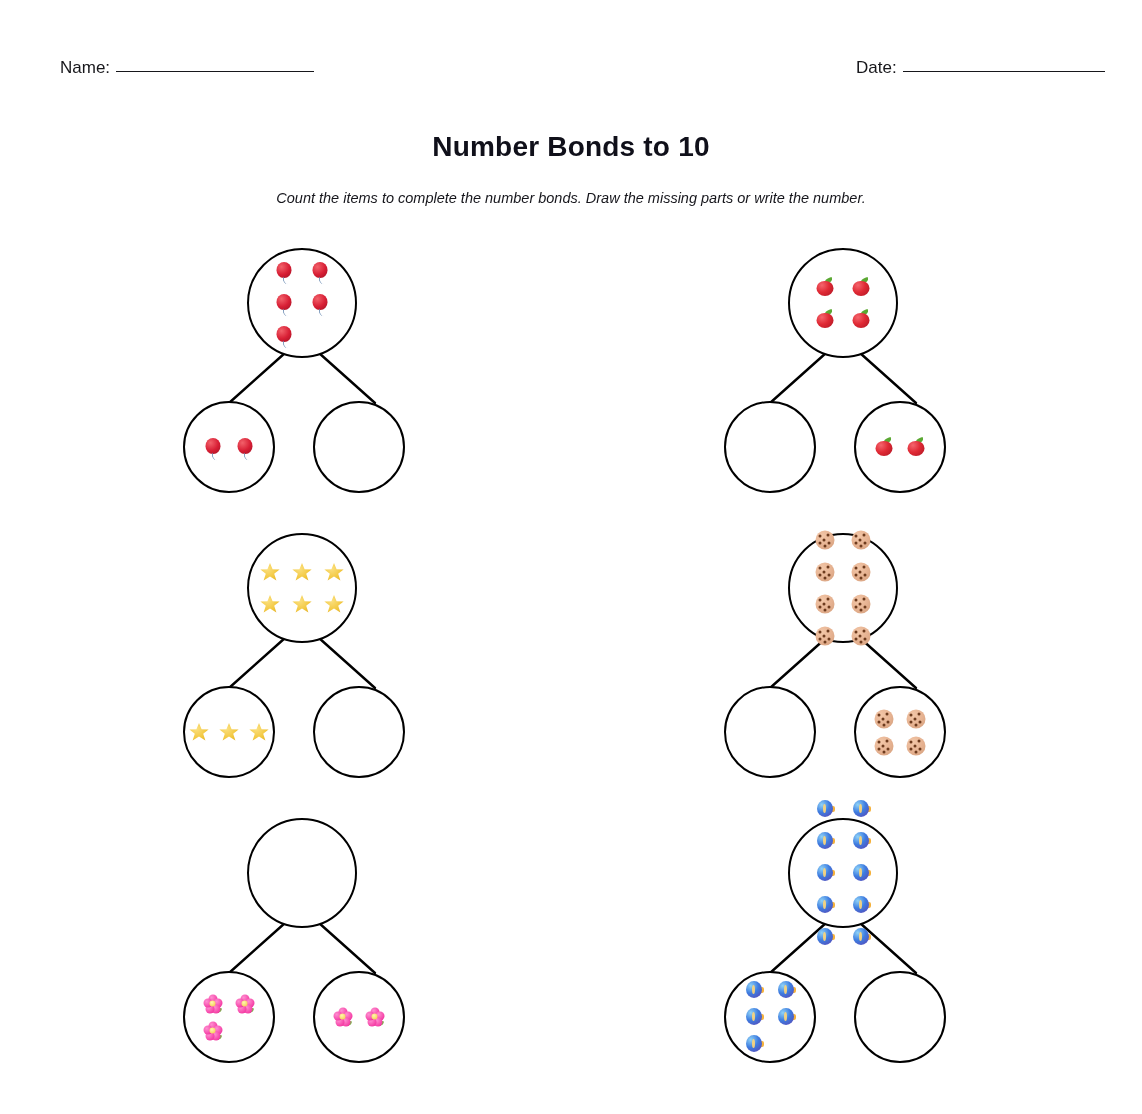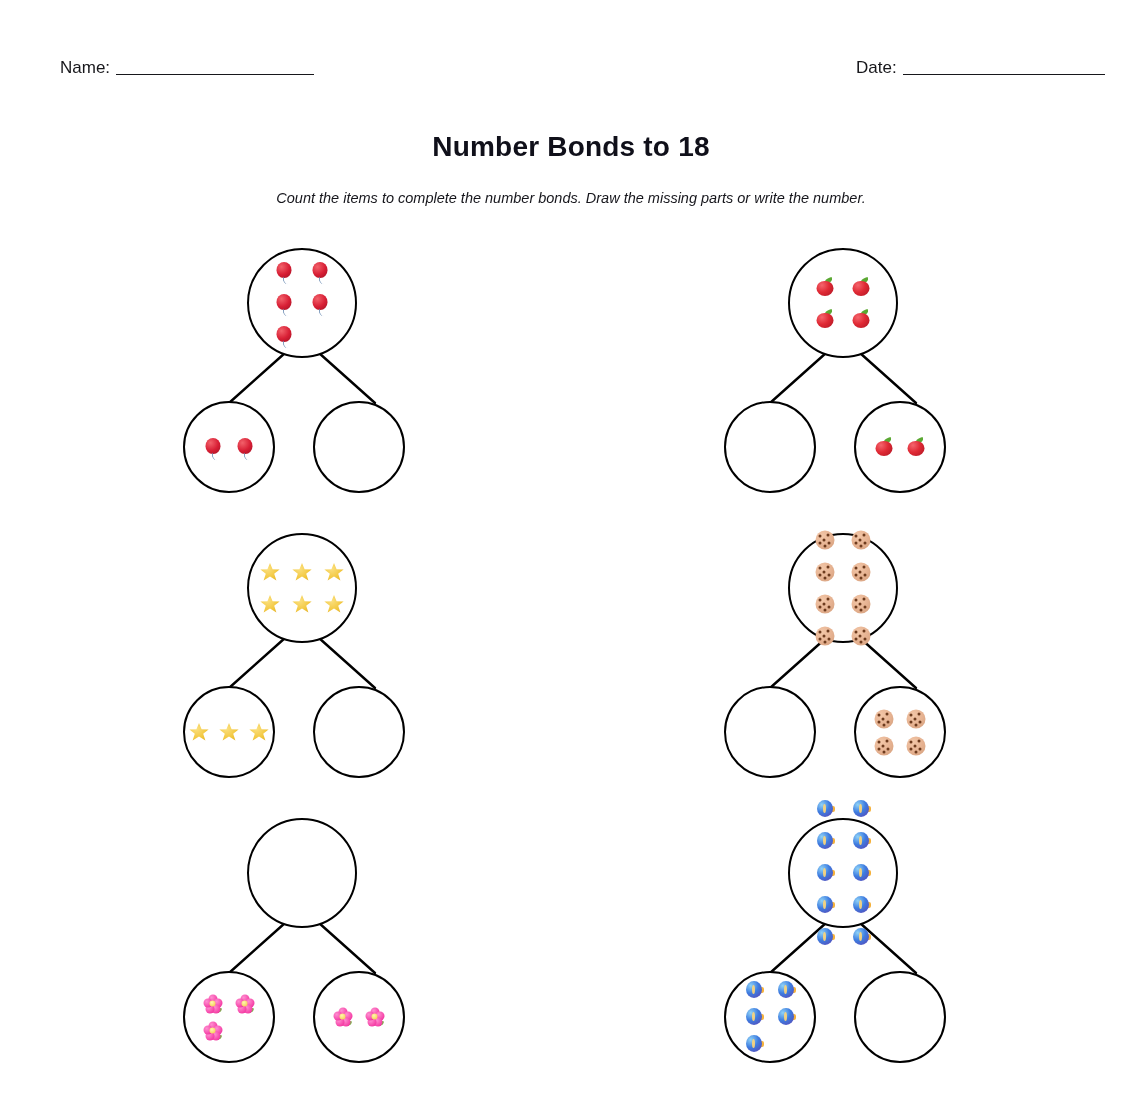--- a/index.html
+++ b/index.html
@@ -20,21 +20,21 @@
   .header-row {
     position: absolute;
     top: 58px;
     left: 0;
     width: 1142px;
     height: 32px;
   }
   .field {
     position: absolute;
     display: flex;
-    align-items: center;
+    align-items: flex-start;
     gap: 6px;
   }
   .field-name { left: 60px; }
   .field-date { left: 856px; }
   .field-label {
     font-size: 17px;
     line-height: 20px;
     color: #17171b;
     white-space: nowrap;
   }
@@ -284,21 +284,21 @@
   <div class="field field-name">
     <span class="field-label">Name:</span>
     <span class="field-rule"></span>
   </div>
   <div class="field field-date">
     <span class="field-label">Date:</span>
     <span class="field-rule"></span>
   </div>
 </div>
 
-<div class="sheet-title">Number Bonds to 18</div>
+<div class="sheet-title">Number Bonds to 10</div>
 <div class="sheet-subtitle">Count the items to complete the number bonds. Draw the missing parts or write the number.</div>
 
 <div class="bonds">
     <div class="bond col-l row-1">
       <svg class="connectors" viewBox="0 0 330 250">
         <line x1="148" y1="105" x2="92" y2="155" stroke="#000" stroke-width="2.4" stroke-linecap="round"></line>
         <line x1="182" y1="105" x2="238" y2="155" stroke="#000" stroke-width="2.4" stroke-linecap="round"></line>
       </svg>
       <div class="circle whole"></div>
       <div class="circle part-left"></div>

